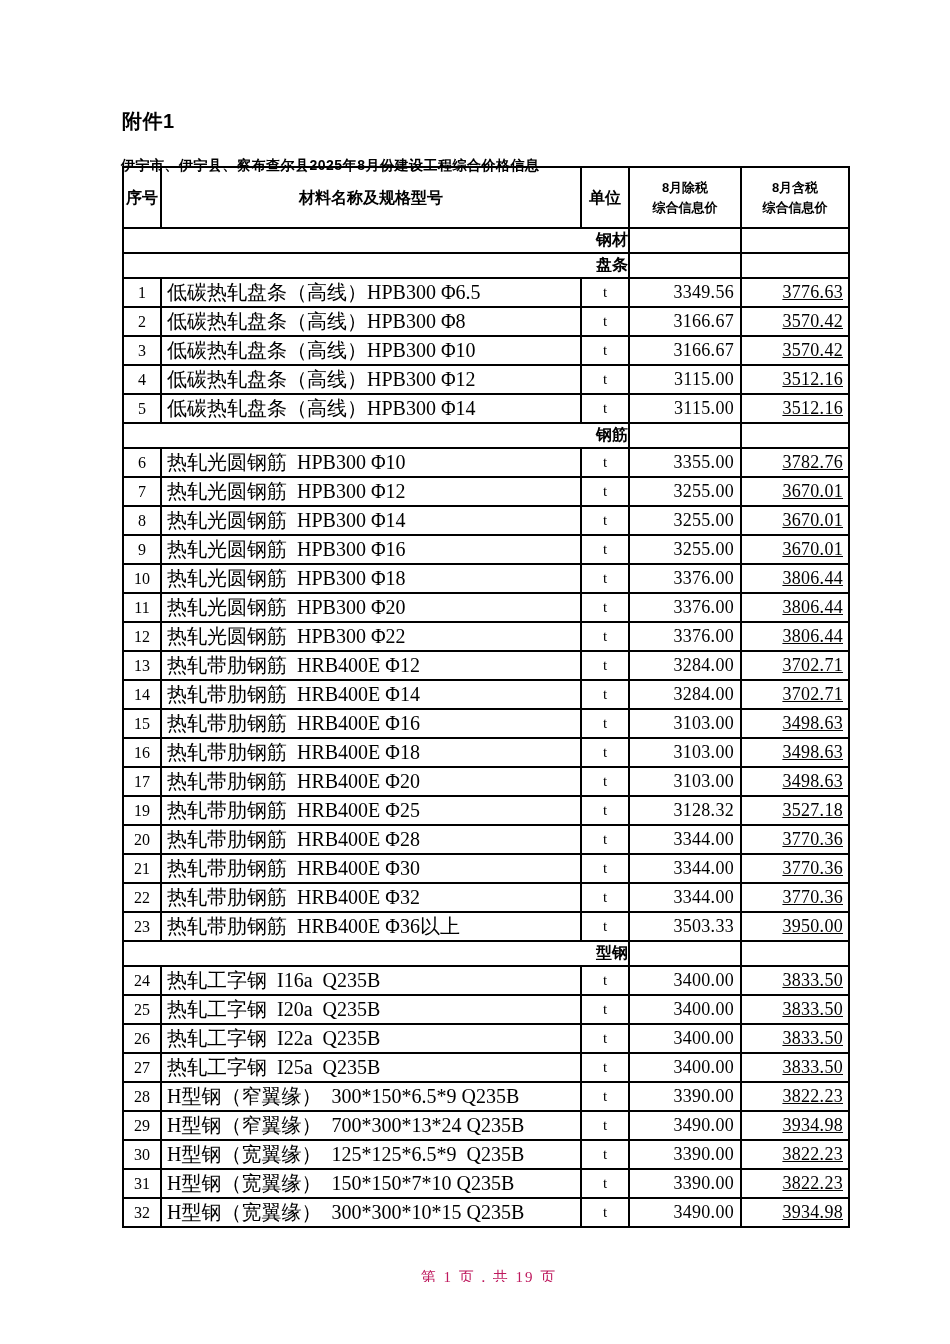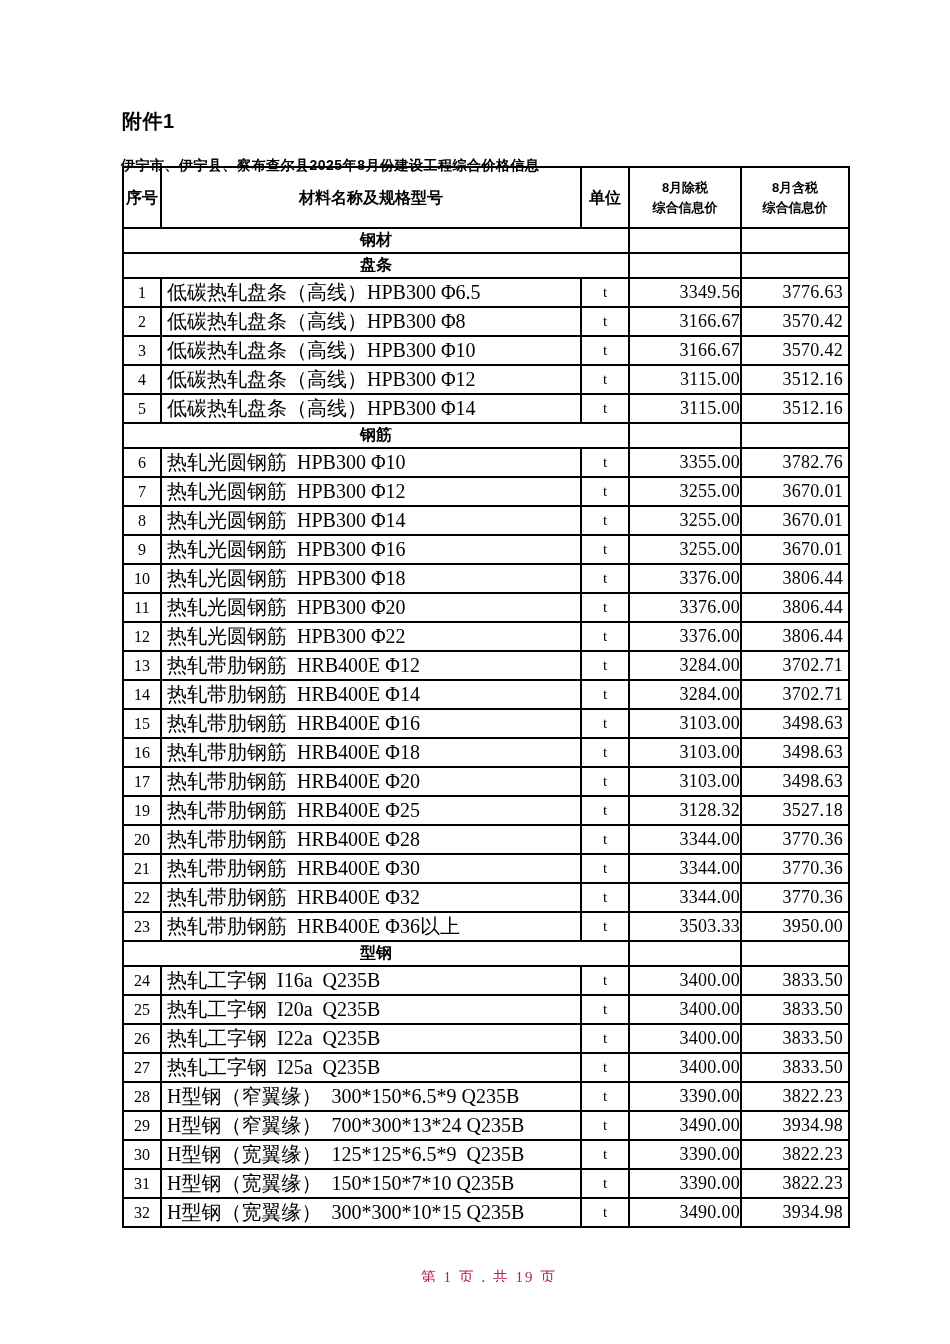--- a/index.html
+++ b/index.html
@@ -74,24 +74,24 @@
   }
   td.c-unit {
     text-align: center;
     font-size: 15px;
   }
   td.c-price {
     text-align: right;
     font-size: 18px;
     letter-spacing: 0.3px;
   }
-  td.c-price.p1 { }
-  td.c-price.p2 { padding-right: 5px; }
+  td.c-price.p1 { padding-right: 6px; }
+  td.c-price.p2 { padding-right: 5px; text-decoration: underline; }
   td.c-section {
-    text-align: center;
+    text-align: right;
     font-family: "Liberation Sans", "DejaVu Sans", sans-serif;
     font-weight: bold;
     font-size: 16px;
     margin-top: 24px;
   }
   .page-footer {
     position: absolute;
     left: 126px;
     top: 1268px;
     width: 726px;

